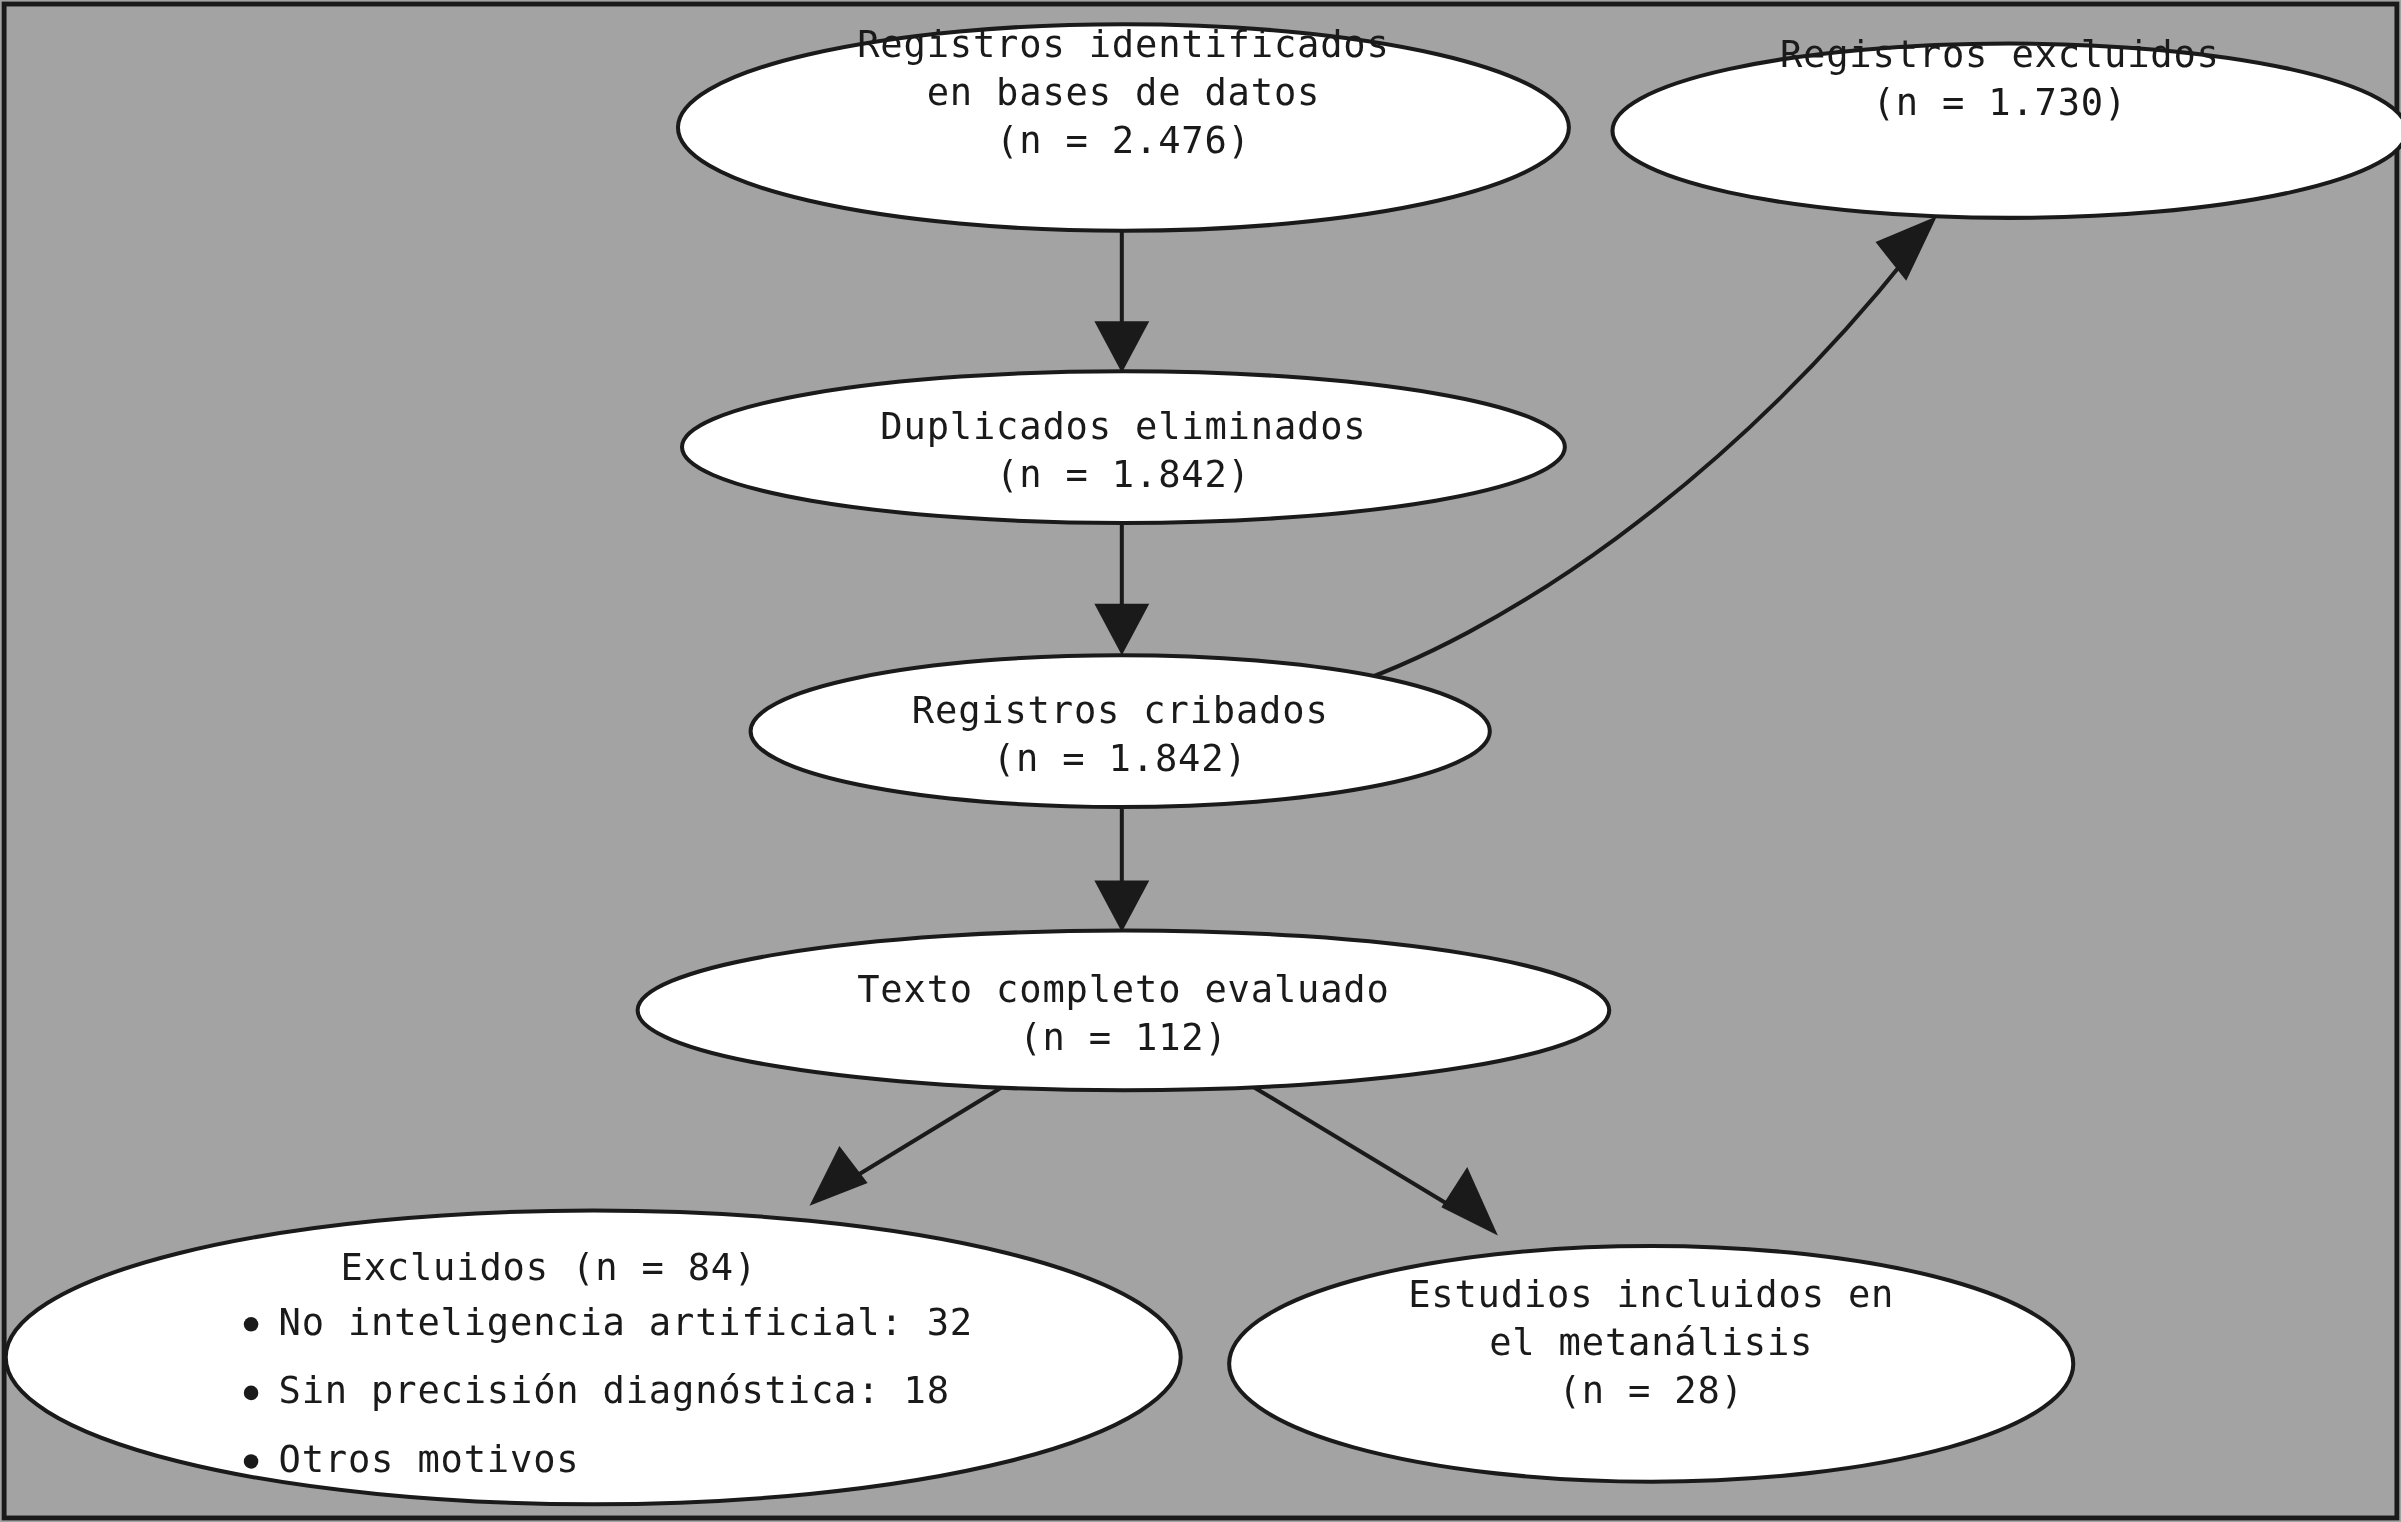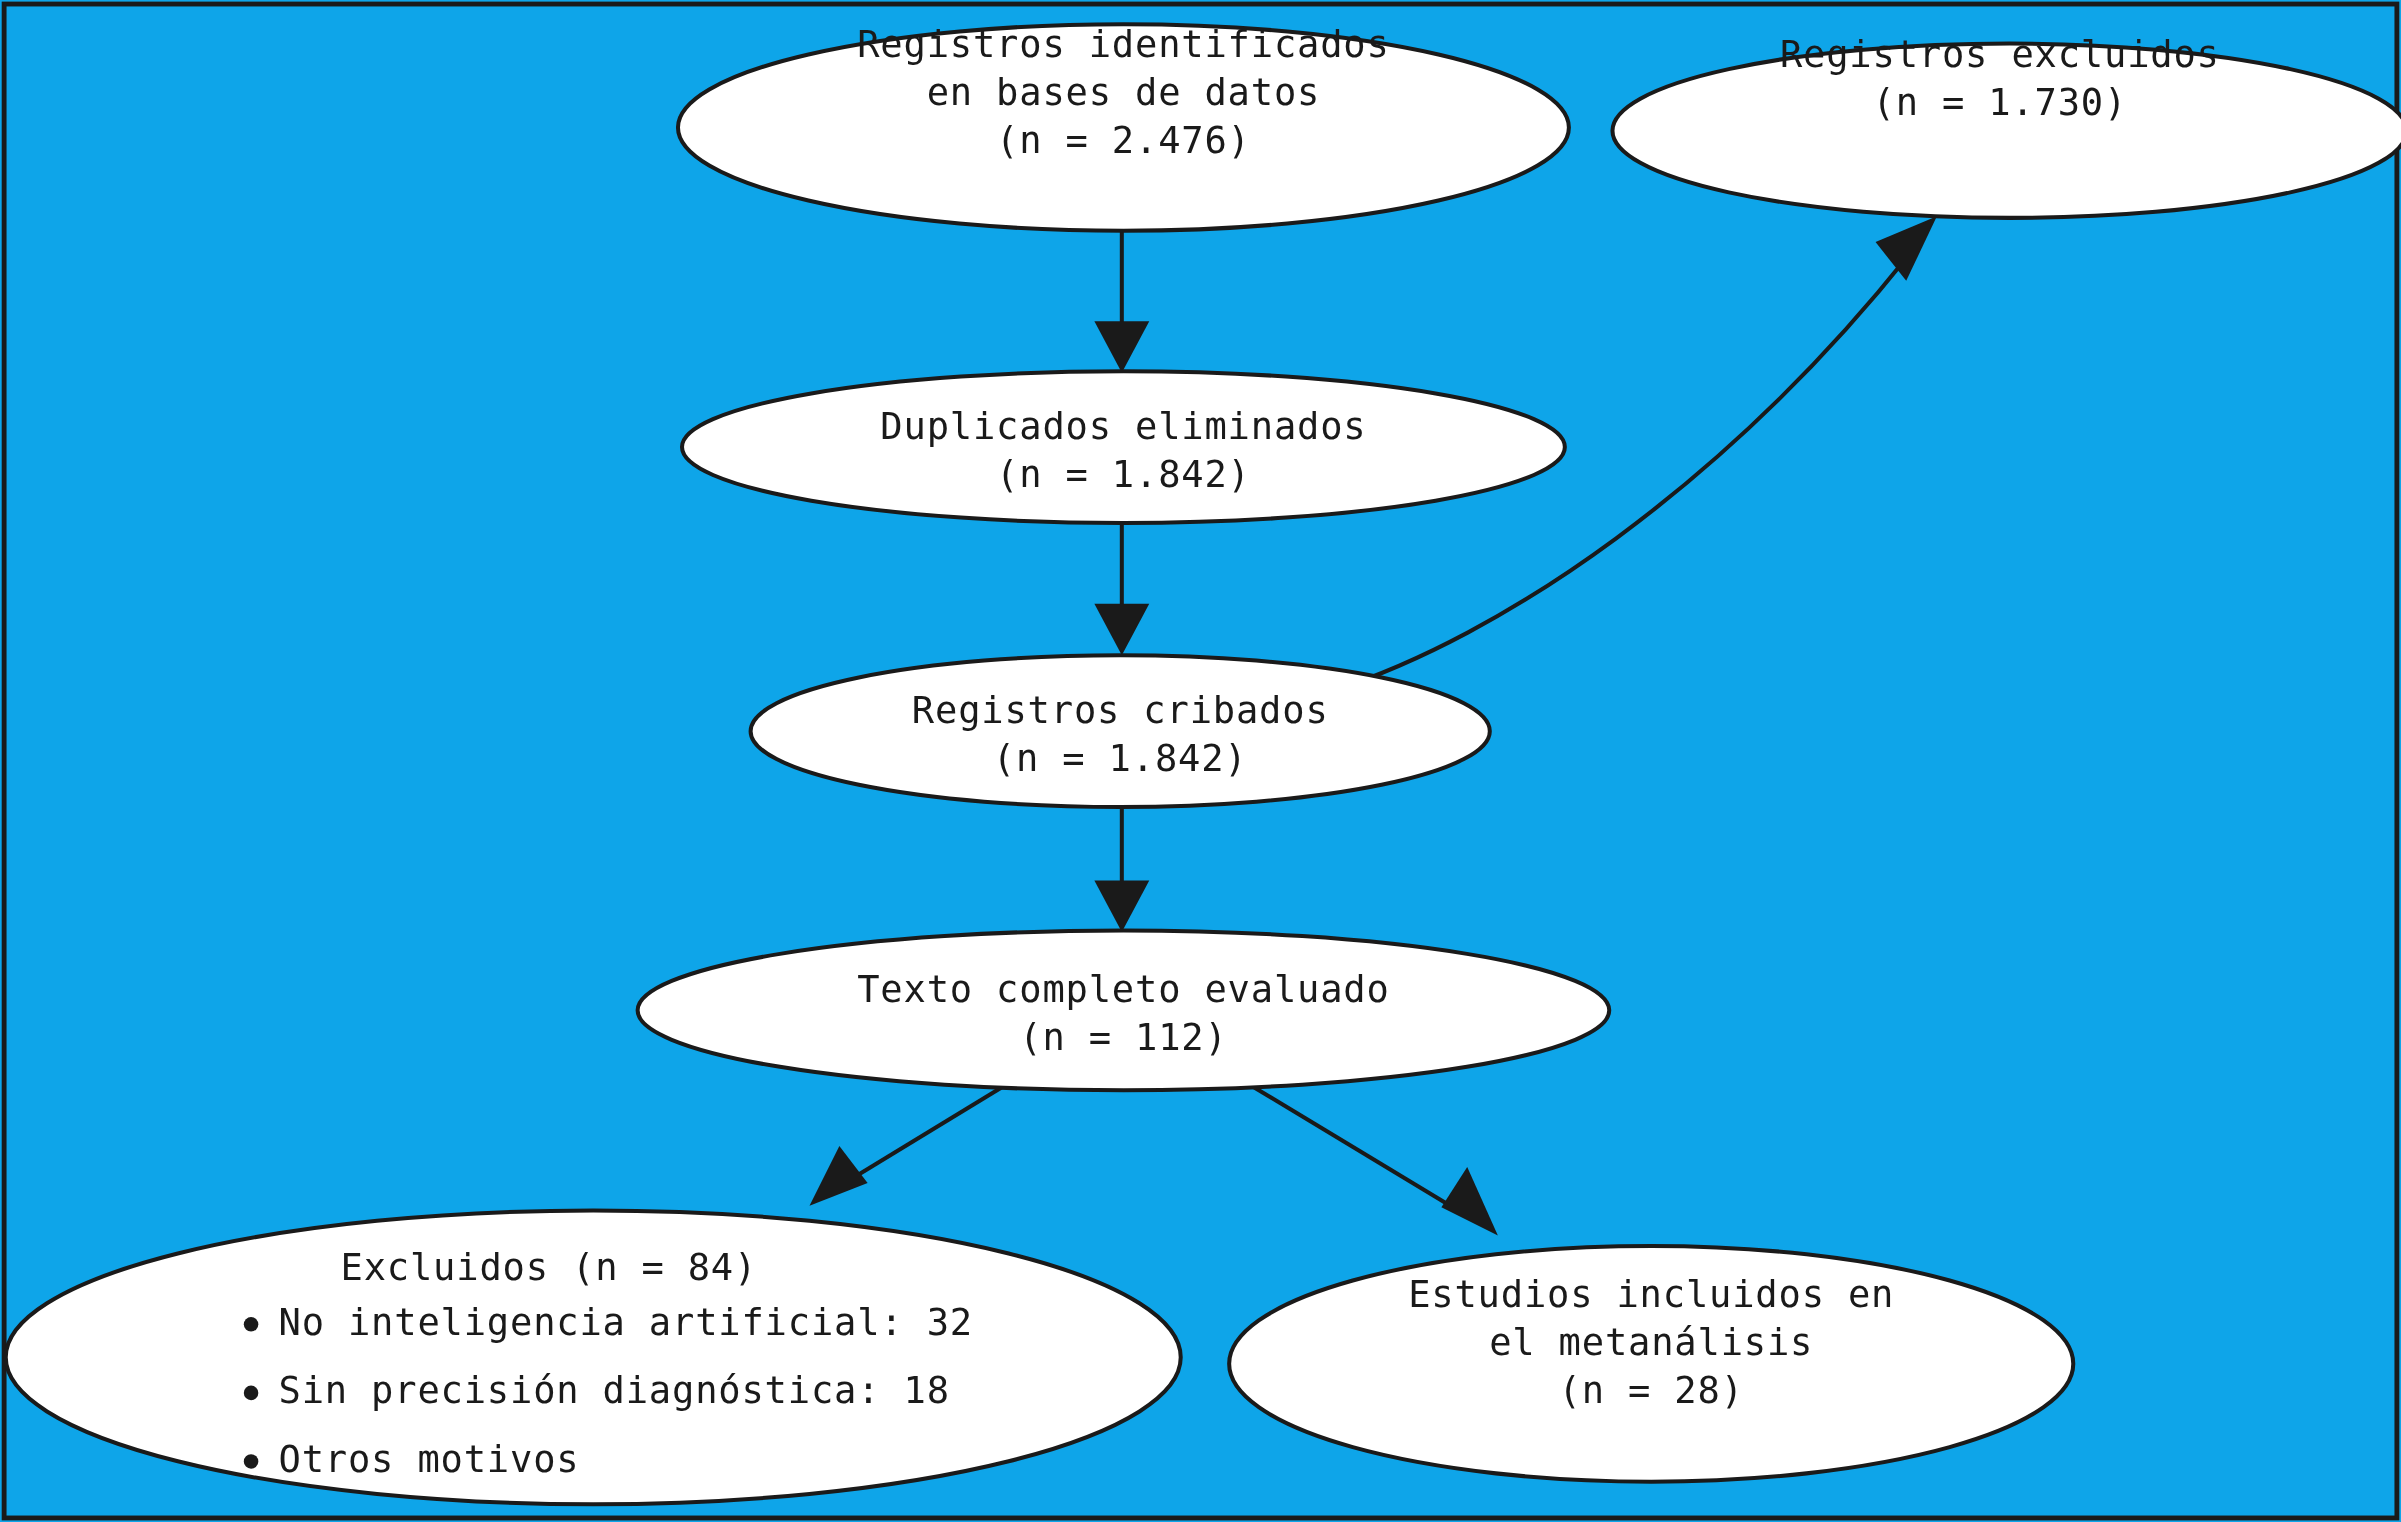--- a/index.html
+++ b/index.html
@@ -4,21 +4,21 @@
 <style>
   html, body {
     margin: 0;
     padding: 0;
     background: #ffffff;
   }
   #canvas {
     position: relative;
     width: 2401px;
     height: 1522px;
-    background: #0ea5e9;
+    background: #a3a3a3;
     overflow: hidden;
     font-family: "DejaVu Sans Mono", "Liberation Mono", monospace;
   }
   #flow-svg {
     position: absolute;
     top: 0;
     left: 0;
     width: 2401px;
     height: 1522px;
     display: block;

